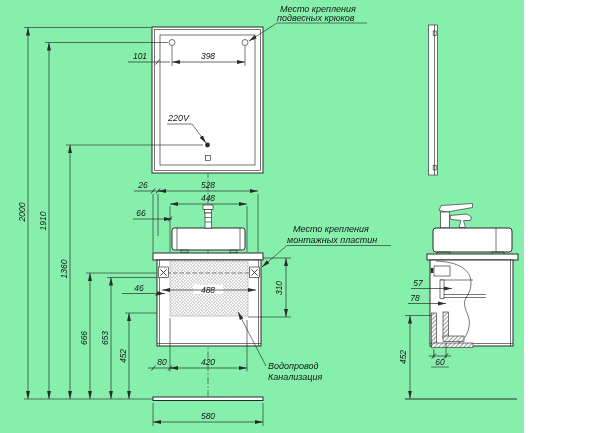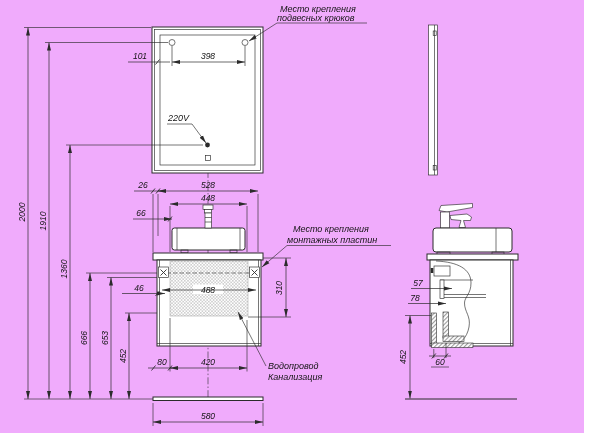--- a/index.html
+++ b/index.html
@@ -1,16 +1,16 @@
 <!DOCTYPE html>
 <html><head>
 <meta charset="utf-8">
 <style>
   html,body{margin:0;padding:0;background:#fff;}
-  #canvas{width:584px;height:433px;background:#f0abfc;position:relative;overflow:hidden;
+  #canvas{width:524px;height:433px;background:#86efac;position:relative;overflow:hidden;
           font-family:"Liberation Sans",sans-serif;}
   svg{display:block}
   .ln{stroke:#2b2b2b;stroke-width:1;fill:none}
   .thin{stroke:#2b2b2b;stroke-width:0.65;fill:none}
   .dimln{stroke:#2b2b2b;stroke-width:0.7;fill:none}
   .cl{stroke:#2b2b2b;stroke-width:0.6;fill:none;stroke-dasharray:7 2.2 1.5 2.2}
   .dsh{stroke:#2b2b2b;stroke-width:0.6;fill:none;stroke-dasharray:4.5 2}
   .fw{fill:#fff}
   .fk{fill:#2b2b2b}
   text.dim{font:italic 8.5px "Liberation Sans",sans-serif;fill:#141414;text-anchor:middle}

